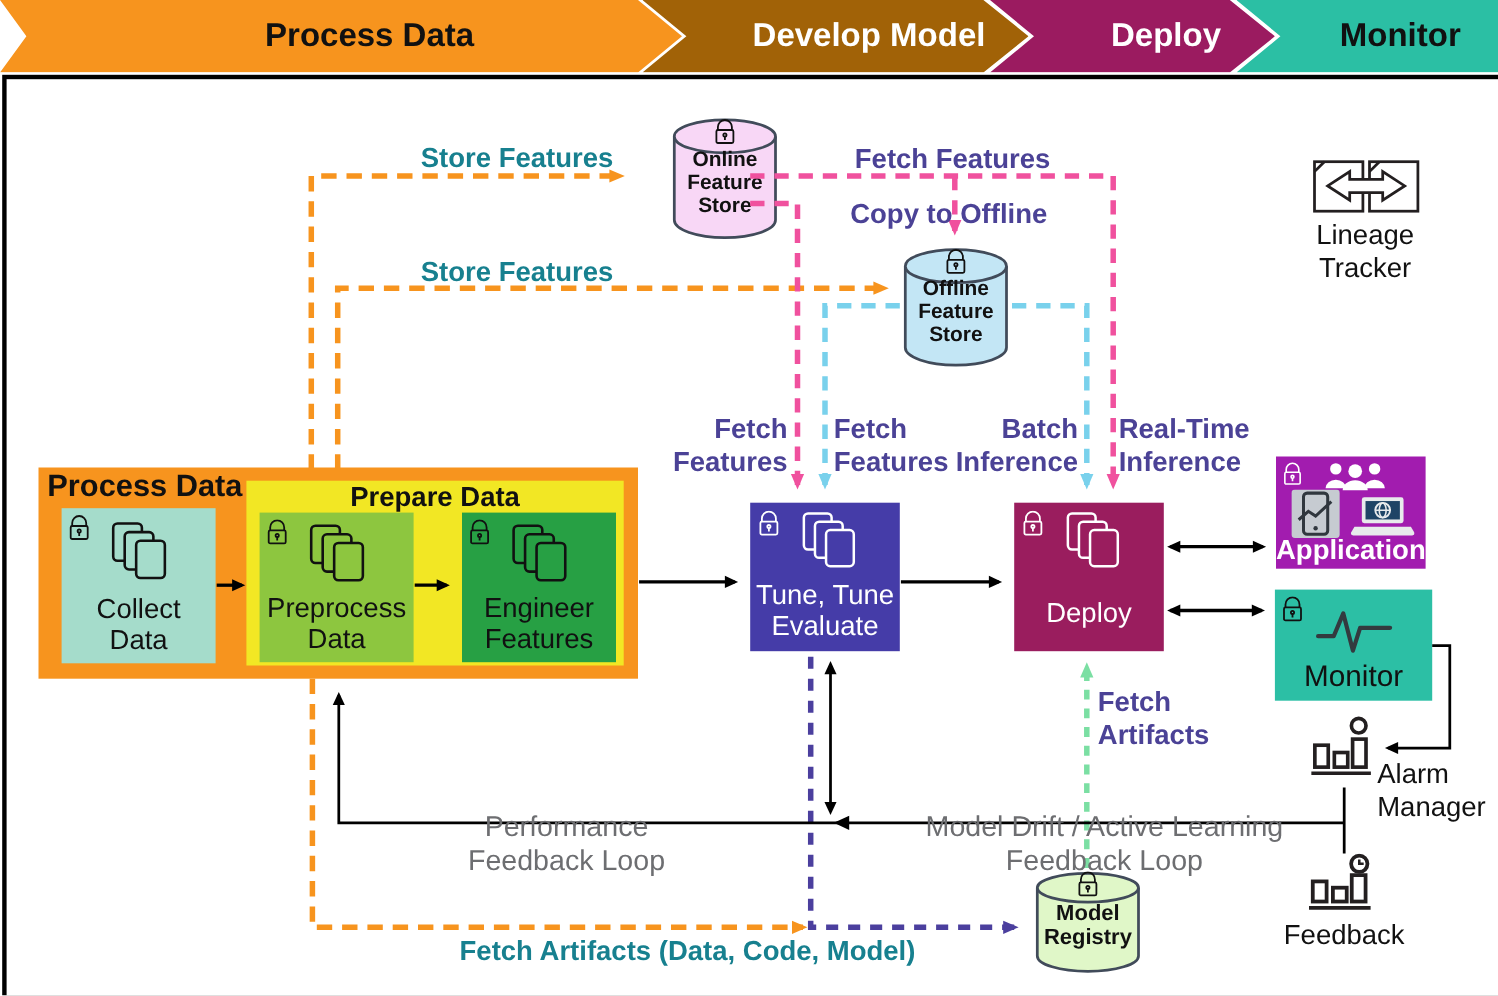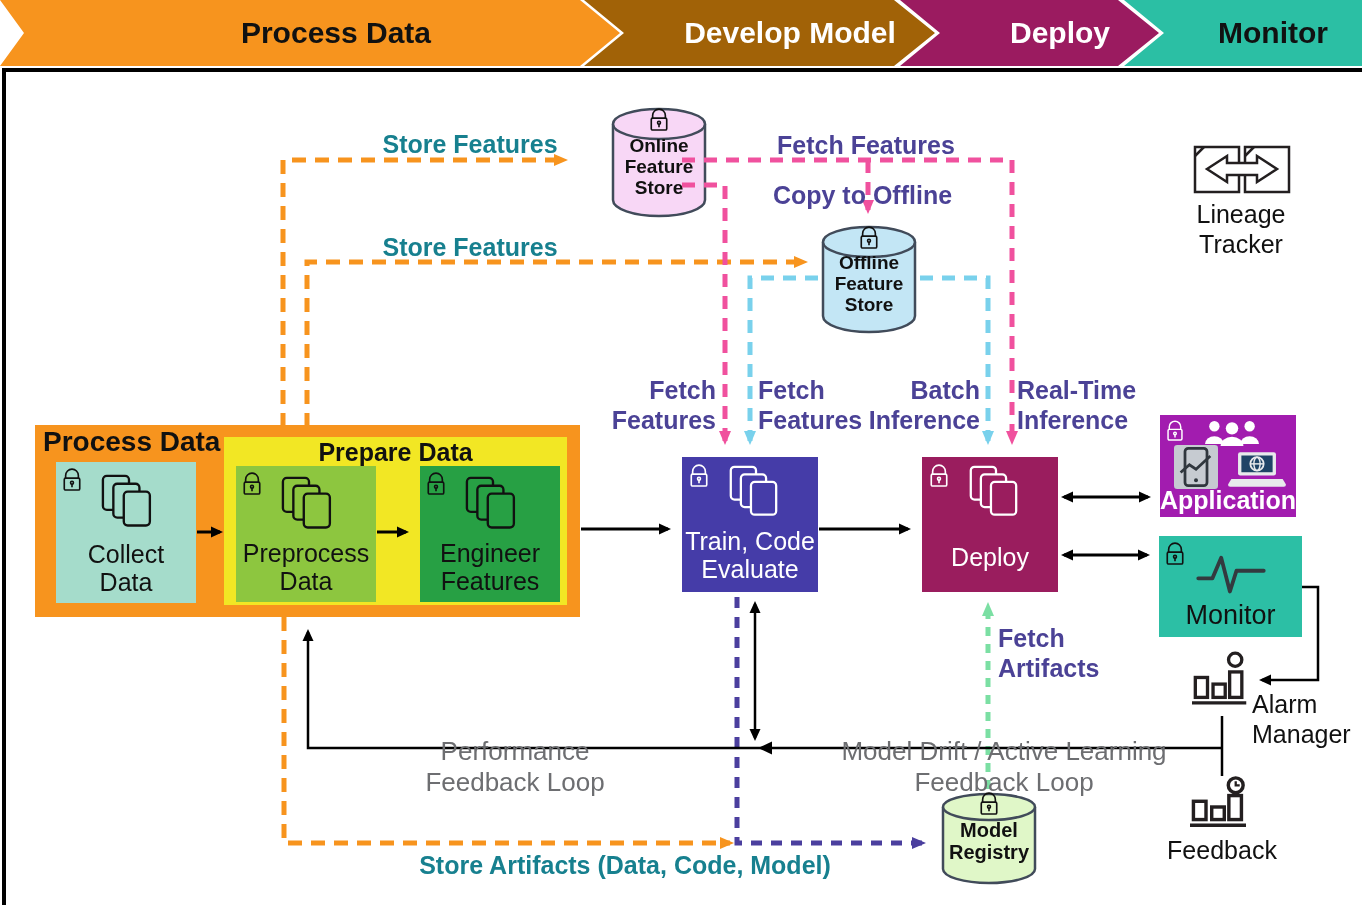--- a/index.html
+++ b/index.html
@@ -134,21 +134,21 @@
     </span>
     <span class="abs" style="left:44px;top:6px;">
       <svg width="60" height="58" viewBox="0 0 46 46" stroke="#fff" stroke-width="1.8">
           <g fill="#453CA8">
             <rect x="3" y="3" width="20" height="26" rx="3"></rect>
             <rect x="11" y="9" width="20" height="26" rx="3"></rect>
             <rect x="19" y="15" width="20" height="26" rx="3"></rect>
           </g>
         </svg>
     </span>
-    <div class="boxlabel w" style="bottom:8px;">Train, Code
+    <div class="boxlabel w" style="bottom:8px;">Tune, Tune
 Evaluate</div>
   </div>
 
   <div class="box" style="left:922px;top:457px;width:136px;height:135px;background:#9A1D5E;">
     <span class="lock" style="left:7px;top:7px;color:#fff;">
       <svg width="20" height="24" viewBox="0 0 22 26" fill="none" stroke="currentColor" stroke-width="1.8">
           <path d="M4 11 V8 a7 7 0 0 1 14 0 v3"></path>
           <rect x="2.5" y="11" width="17" height="13" rx="1.5"></rect>
           <circle cx="11" cy="16" r="1.6"></circle>
           <line x1="11" y1="17.5" x2="11" y2="21"></line>
@@ -378,19 +378,19 @@
   <div class="lbl c-ind tr" style="left:598px;top:376px;width:118px;font-size:25px;">Fetch
 Features</div>
   <div class="lbl c-ind tl" style="left:758px;top:376px;width:130px;font-size:25px;">Fetch
 Features</div>
   <div class="lbl c-ind tr" style="left:854px;top:376px;width:126px;font-size:25px;">Batch
 Inference</div>
   <div class="lbl c-ind tl" style="left:1017px;top:376px;width:140px;font-size:25px;">Real-Time
 Inference</div>
   <div class="lbl c-ind tl" style="left:998px;top:624px;width:120px;font-size:25px;">Fetch
 Artifacts</div>
-  <div class="lbl c-teal tc" style="left:330px;top:851px;width:590px;font-size:25px;">Store Artifacts (Data, Code, Model)</div>
+  <div class="lbl c-teal tc" style="left:330px;top:851px;width:590px;font-size:25px;">Fetch Artifacts (Data, Code, Model)</div>
   <div class="lbl c-gray tc" style="left:330px;top:716px;width:370px;font-size:26px;">Performance
 Feedback Loop</div>
   <div class="lbl c-gray tc" style="left:808px;top:716px;width:392px;font-size:26px;">Model Drift / Active Learning
 Feedback Loop</div>
 
 </div>
 
 </body></html>

